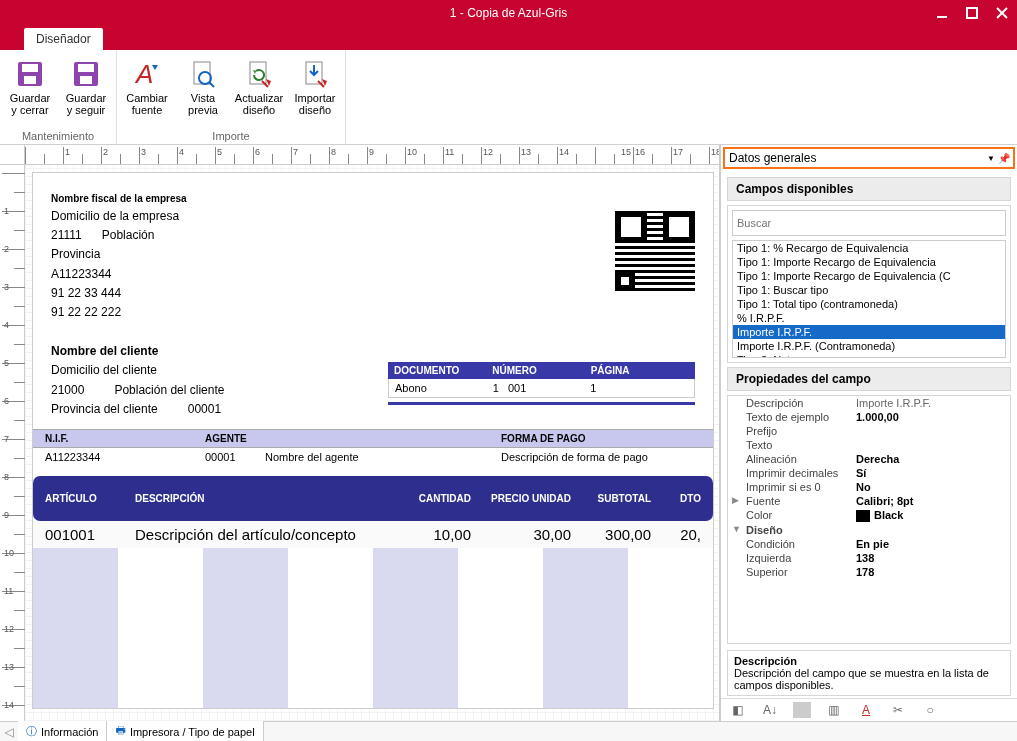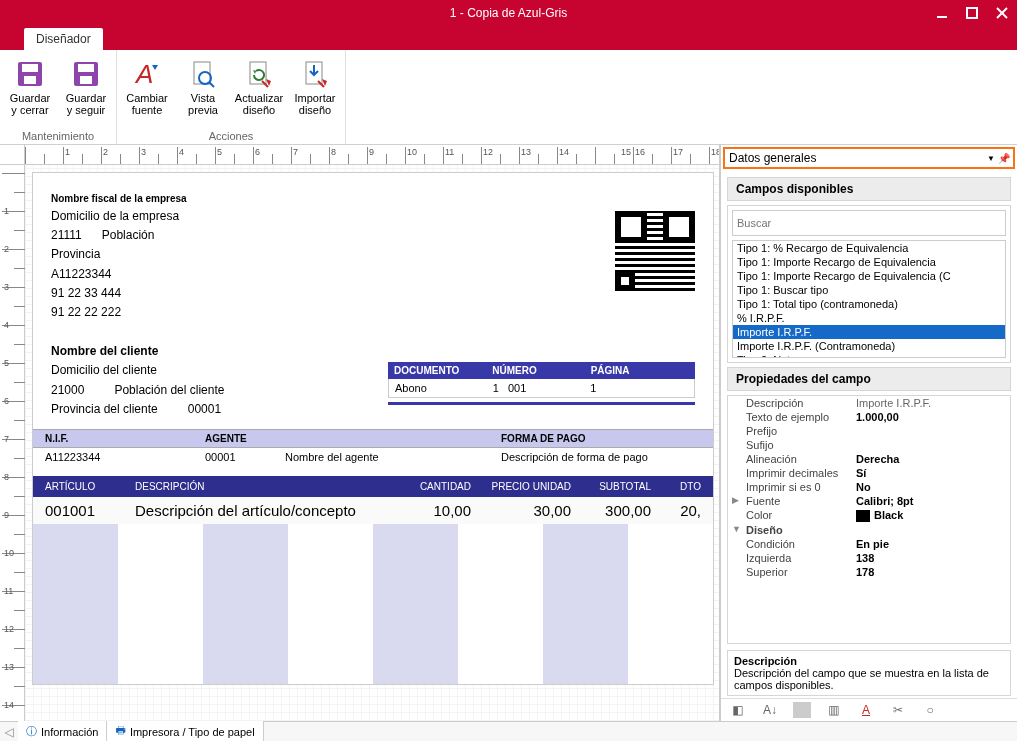--- a/index.html
+++ b/index.html
@@ -64,23 +64,23 @@
 .docinfo-head{background:#3838a8; color:#fff; display:flex; font-size:10px; font-weight:700; padding:3px 6px;}
 .docinfo-head div{flex:1;}
 .docinfo-body{display:flex; font-size:11px; padding:3px 6px; border:1px solid #ccc; border-top:none;}
 .docinfo-body div{flex:1;}
 .clientbar{height:3px; background:#3838a8; margin-top:4px;}
 
 .nif-block{margin:0;}
 .nif-head{background:#c8c8ef; display:flex; font-size:10px; font-weight:700; padding:3px 12px; border-top:1px solid #aaa;border-bottom:1px solid #aaa;}
 .nif-head .c1{width:160px;} .nif-head .c2{width:100px;} .nif-head .c3{flex:1;} .nif-head .c4{width:200px;}
 .nif-body{display:flex; font-size:11px; padding:3px 12px;}
-.nif-body .c1{width:160px;} .nif-body .c2{width:60px;} .nif-body .c3{flex:1;margin-left:20px;} .nif-body .c4{width:200px;}
-
-.items-head{background:#2e2e8e; color:#fff; display:flex; font-size:10px; font-weight:400; padding:5px 12px; margin-top:10px;}
+.nif-body .c1{width:160px;} .nif-body .c2{width:60px;} .nif-body .c3{flex:1;} .nif-body .c4{width:200px;}
+
+.items-head{background:#2e2e8e; color:#fff; display:flex; font-size:10px; font-weight:700; padding:17px 12px; margin-top:10px;border-radius:7px;}
 .items-head .col-art{width:90px;} .items-head .col-desc{flex:1.4;} .items-head .col-qty{width:75px;text-align:right;} .items-head .col-pu{width:100px;text-align:right;} .items-head .col-sub{width:80px;text-align:right;} .items-head .col-dto{width:50px; text-align:right;}
 .items-body{display:flex; font-size:15px; padding:5px 12px; background:#fafafa;}
 .items-body .col-art{width:90px;} .items-body .col-desc{flex:1.4;} .items-body .col-qty{width:75px;text-align:right;} .items-body .col-pu{width:100px;text-align:right;} .items-body .col-sub{width:80px;text-align:right;} .items-body .col-dto{width:50px; text-align:right;}
 .zebra{display:flex; height:160px;}
 .zebra div{flex:1;}
 .zebra div:nth-child(odd){background:#d9d9f0;}
 .zebra div:nth-child(even){background:#fff;}
 
 
 .panel{ width:297px; display:flex; flex-direction:column; background:#fff; border-left:1px solid #ccc;}
@@ -210,21 +210,21 @@
             <svg width="30" height="30">
               <rect x="6" y="3" width="16" height="22" fill="#fff" stroke="#888"></rect>
               <path d="M14 6 v10 m-4 -4 l4 4 l4 -4" fill="none" stroke="#1565c0" stroke-width="2"></path>
               <path d="M18 22 l6 6" stroke="#c62828" stroke-width="2"></path>
               <path d="M22 20 l5 2 l-2 5 z" fill="#c62828"></path>
             </svg>
           </div>
         <div class="lbl">Importar diseño</div>
       </div>
     </div>
-    <div class="grp-label">Acciones</div>
+    <div class="grp-label">Importe</div>
   </div>
 </div>
 
 <div class="main">
   <div class="canvas-wrap">
     <div class="hruler">
       <div class="corner"></div>
       <div class="ticks" id="hticks">
           <div class="tick major" style="left: 0px;"></div>
           <div class="tick" style="left: 19px;"></div>
@@ -449,21 +449,21 @@
         </div>
       <div class="prow">
           <span class="k">Texto de ejemplo</span>
           <span class="v">1.000,00</span>
         </div>
       <div class="prow">
           <span class="k">Prefijo</span>
           <span class="v"></span>
         </div>
       <div class="prow">
-          <span class="k">Sufijo</span>
+          <span class="k">Texto</span>
           <span class="v"></span>
         </div>
       <div class="prow">
           <span class="k">Alineación</span>
           <span class="v">Derecha</span>
         </div>
       <div class="prow">
           <span class="k">Imprimir decimales</span>
           <span class="v">Sí</span>
         </div>

